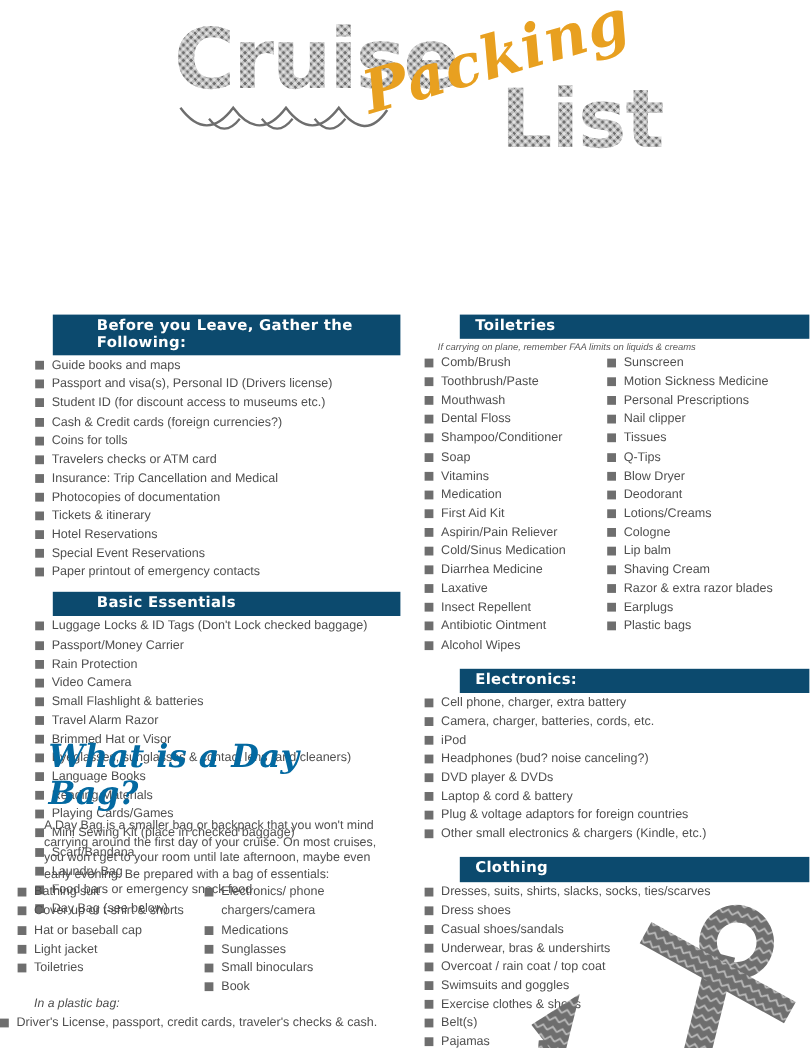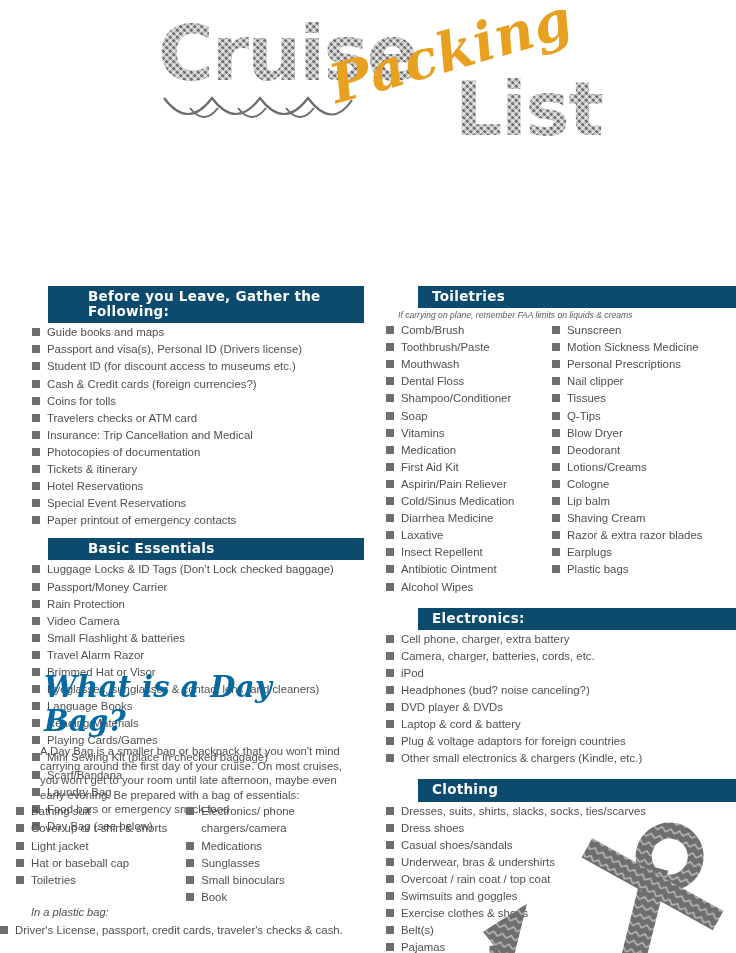--- a/index.html
+++ b/index.html
@@ -542,25 +542,25 @@
           <li>
             <span class="cbx"></span>
             <span>Bathing suit</span>
           </li>
           <li>
             <span class="cbx"></span>
             <span>Cover up or t-shirt &amp; shorts</span>
           </li>
           <li>
             <span class="cbx"></span>
+            <span>Hat or baseball cap</span>
+          </li>
+          <li>
+            <span class="cbx"></span>
             <span>Light jacket</span>
-          </li>
-          <li>
-            <span class="cbx"></span>
-            <span>Hat or baseball cap</span>
           </li>
           <li>
             <span class="cbx"></span>
             <span>Toiletries</span>
           </li>
           <li>
             <span class="cbx hidden"></span>
             <span class="note-italic">In a plastic bag:</span>
           </li>
         </ul>

